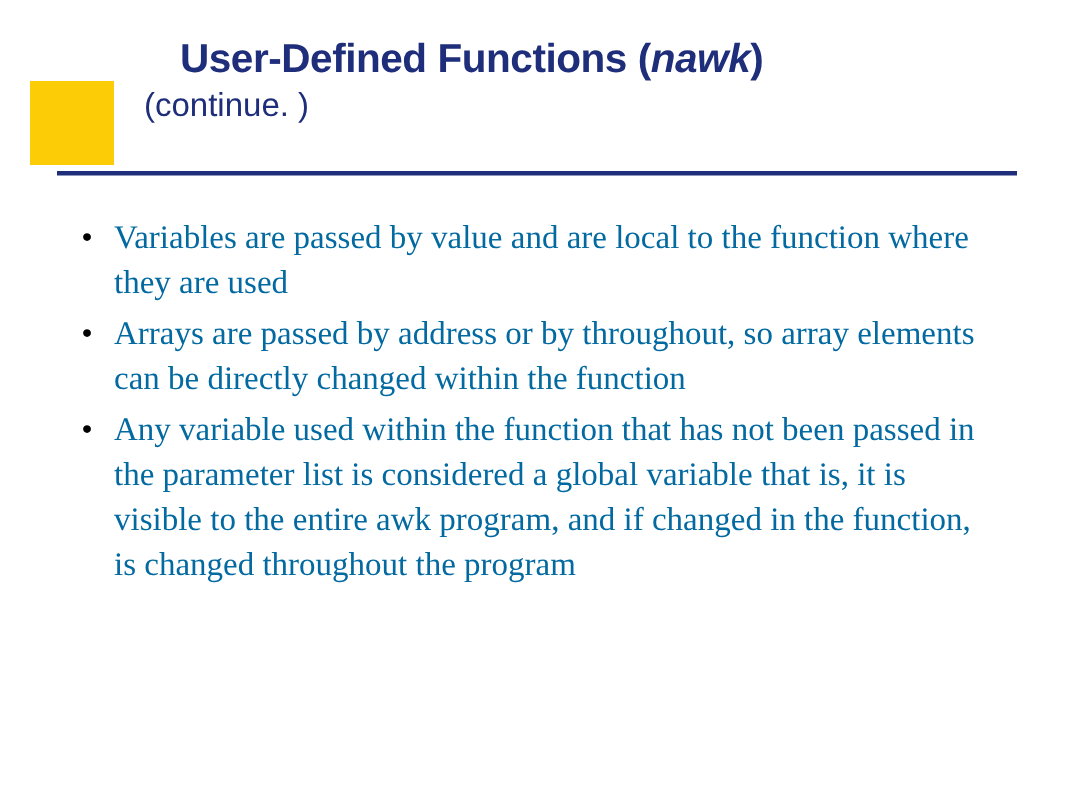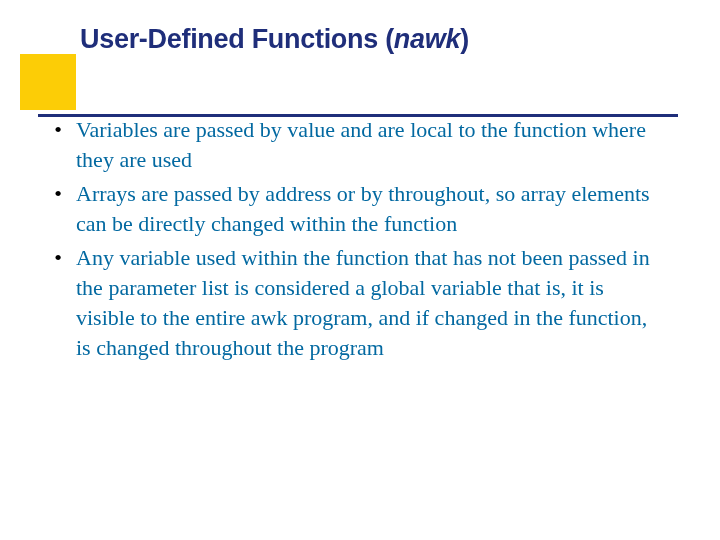--- a/index.html
+++ b/index.html
@@ -24,21 +24,21 @@
       background: #fccd06;
       z-index: 0;
     }
     .title {
       position: relative;
       z-index: 1;
       font-family: Verdana, Tahoma, sans-serif;
       font-weight: bold;
       font-size: 27px;
       color: #1f2e7a;
-      margin-left: 80px;
+      margin-left: 120px;
       letter-spacing: -0.3px;
     }
     .title .paren { color: #1f2e7a; }
     .title .italic-part { font-style: italic; }
     .subtitle {
       font-family: Verdana, Tahoma, sans-serif;
       font-size: 22px;
       color: #1f2e7a;
       margin-left: 96px;
       margin-top: 2px;
@@ -78,20 +78,21 @@
     .bullet-text .ital { }
   </style>
 </head>
 <body>
 
 <div class="header-area">
   <div class="accent-box"></div>
   <div class="title">
     <span>User-Defined Functions (</span><span class="italic-part">nawk</span><span class="paren">)</span>
   </div>
+  <div class="subtitle">(continue. )</div>
   <div class="divider"></div>
 </div>
 
 <div class="content">
   <ul>
     <li>
       <span class="bullet-dot">•</span>
       <span class="bullet-text">Variables are passed by value and are local to the function where they are used</span>
     </li>
     <li>

